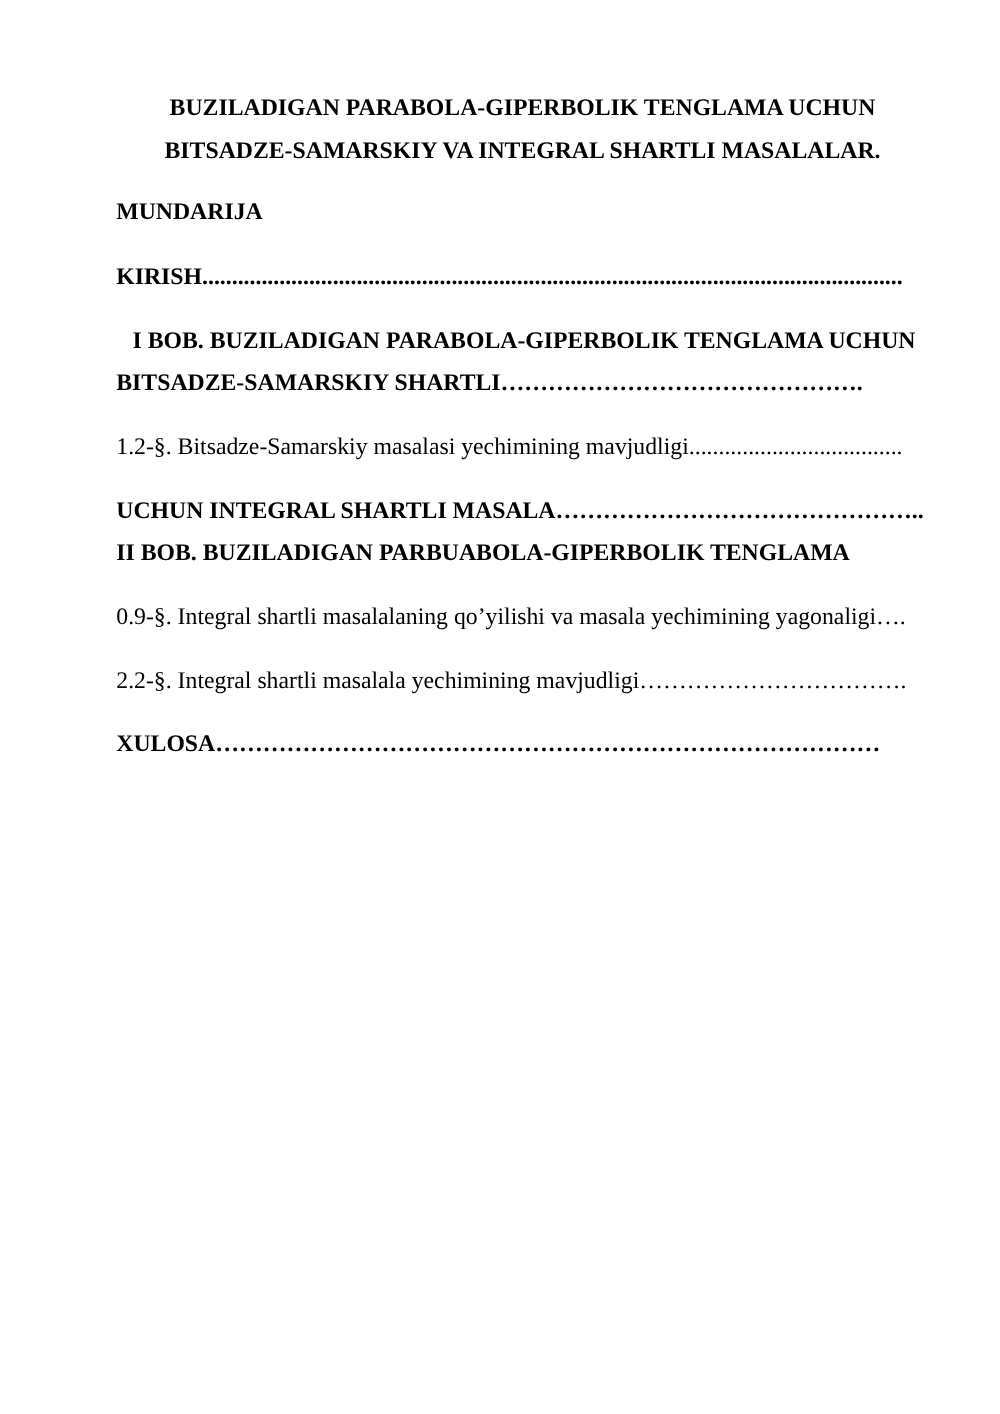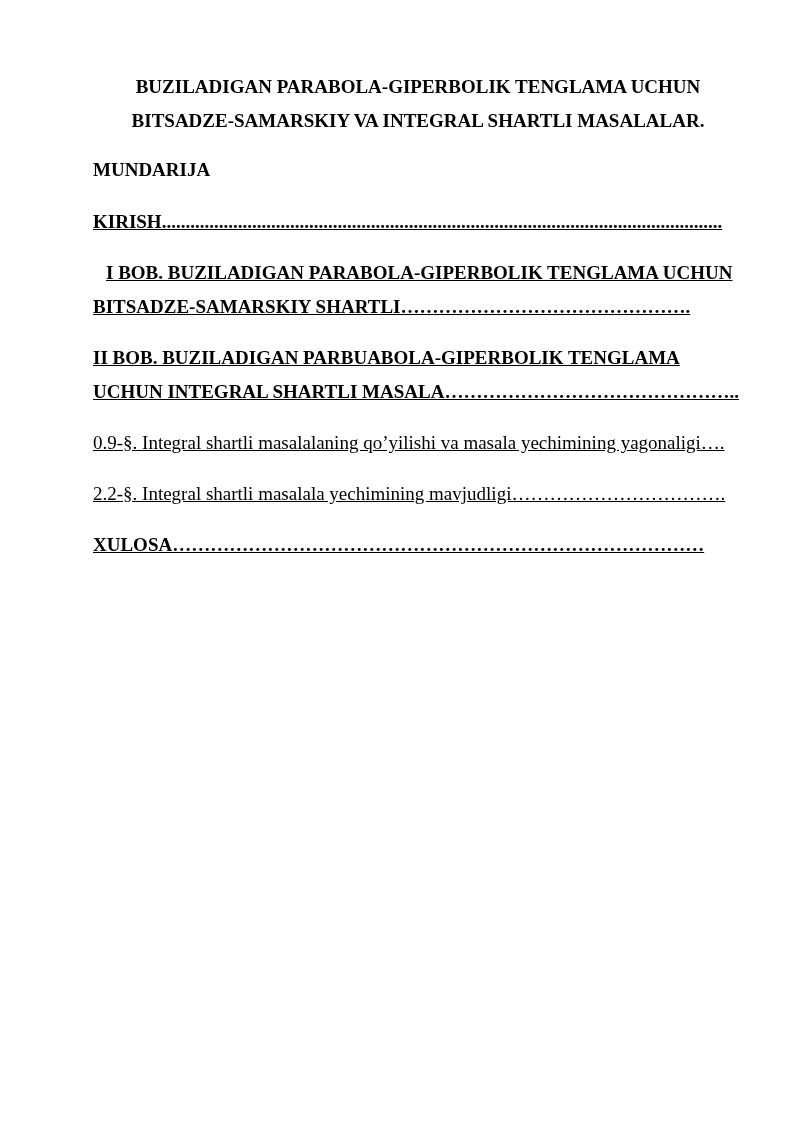--- a/index.html
+++ b/index.html
@@ -33,21 +33,20 @@
     text-align: center;
     margin: 0;
   }
   .subtitle {
     font-weight: bold;
     text-align: left;
     margin: 15px 0 0 0;
   }
   .entry {
     margin: 17px 0 0 0;
-    text-decoration: underline;
   }
   .entry.first {
     margin-top: 18px;
   }
   .bold {
     font-weight: bold;
   }
   .indent1 {
     padding-left: 13px;
   }
@@ -66,24 +65,25 @@
     <div class="subtitle">MUNDARIJA</div>
 
     <div class="entry first bold">KIRISH......................................................................................................................</div>
 
     <div class="entry bold">
       <div class="line indent1">I BOB. BUZILADIGAN PARABOLA-GIPERBOLIK TENGLAMA UCHUN</div>
       <div class="line">BITSADZE-SAMARSKIY SHARTLI……………………………………….</div>
     </div>
 
 
+    <div class="entry">1.2-§. Bitsadze-Samarskiy masalasi yechimining mavjudligi....................................</div>
 
     <div class="entry bold">
+      <div class="line">UCHUN INTEGRAL SHARTLI MASALA………………………………………..</div>
       <div class="line">II BOB. BUZILADIGAN PARBUABOLA-GIPERBOLIK TENGLAMA</div>
-      <div class="line">UCHUN INTEGRAL SHARTLI MASALA………………………………………..</div>
     </div>
 
     <div class="entry">0.9-§. Integral shartli masalalaning qo’yilishi va masala yechimining yagonaligi….</div>
 
     <div class="entry">2.2-§. Integral shartli masalala yechimining mavjudligi…………………………….</div>
 
     <div class="entry bold">XULOSA…………………………………………………………………………</div>
 
 
   </div>

